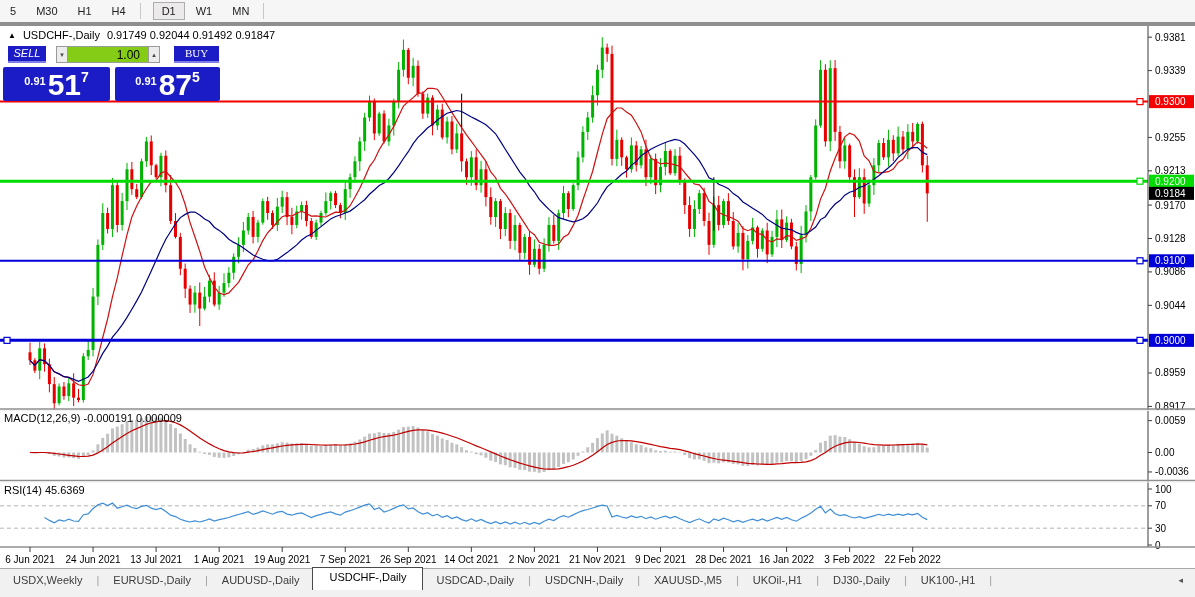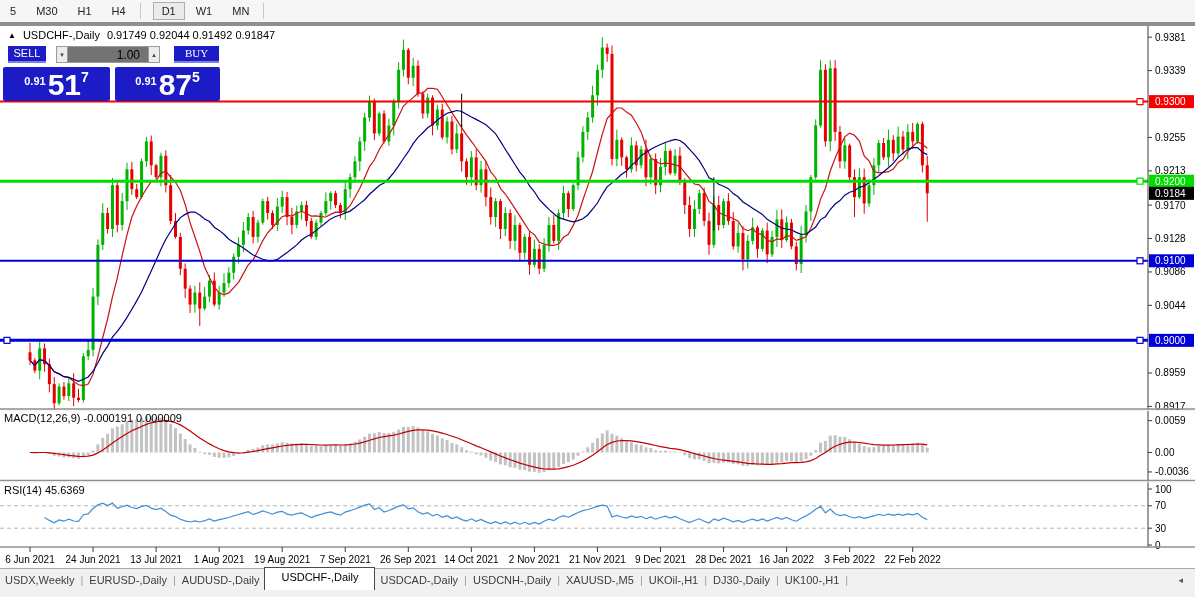--- a/index.html
+++ b/index.html
@@ -17,38 +17,38 @@
   .chartarea{position:absolute;left:0;top:26px;width:1195px;height:542px;background:#fff;}
   .chartarea svg{position:absolute;left:0;top:0;}
   .charttitle{position:absolute;left:8px;top:3px;font-size:11px;color:#000;display:flex;align-items:center;gap:7px;z-index:5;}
   .charttitle .tri{font-size:8px;line-height:11px;}
   .charttitle .sym{font-weight:bold;font-weight:normal;}
   
   .tradepanel{position:absolute;left:3px;top:20px;width:222px;z-index:6;}
   .tp-row1{display:flex;align-items:center;height:17px;}
   .tp-btn{background:#1c1cc6;color:#fff;font-size:11px;text-align:center;line-height:15px;height:17px;
           border-bottom:2px solid #7d7de8;box-sizing:border-box;cursor:pointer;}
-  .tp-sell{width:38px;margin-left:5px;}
+  .tp-sell{width:38px;margin-left:5px;font-style:italic;}
   .tp-buy{width:45px;margin-left:14px;font-family:Liberation Serif, serif;}
   .tp-dd,.tp-up{width:12px;height:17px;background:#ececec;border:1px solid #9a9a9a;box-sizing:border-box;
                 font-size:7px;color:#444;text-align:center;line-height:15px;cursor:pointer;}
   .tp-dd{margin-left:10px;}
-  .tp-vol{width:80px;height:17px;border:1px solid #9a9a9a;border-left:none;border-right:none;background:#737373;
+  .tp-vol{width:80px;height:17px;border:1px solid #9a9a9a;border-left:none;border-right:none;background:#84cc16;
           box-sizing:border-box;font-size:12px;text-align:right;padding:0 8px 0 0;font-family:"Liberation Sans",sans-serif;}
   .tp-row2{display:flex;margin-top:4px;}
   .tp-price{width:107px;height:34px;background:#1c1cc6;color:#fff;border-radius:2px;display:flex;
             align-items:flex-end;justify-content:center;cursor:pointer;}
   .tp-price+.tp-price{margin-left:5px;width:105px;}
   .tp-price .pfx{font-size:11px;font-weight:bold;margin:0 2px 14px 0;}
   .tp-price .big{font-size:30px;font-weight:bold;line-height:32px;}
   .tp-price .sup{font-size:14px;font-weight:bold;align-self:flex-start;margin-top:2px;}
   
   .tabbar{position:absolute;left:0;top:568px;width:1195px;height:22px;background:#f1f1f1;
           border-top:1px solid #a8a8a8;display:flex;align-items:center;font-size:11px;color:#3c3c3c;}
-  .tab{padding:3px 5px;cursor:pointer;white-space:nowrap;}
+  .tab{padding:3px 13px;cursor:pointer;white-space:nowrap;}
   .tab.active{background:#fff;border:1px solid #4a4a4a;border-bottom:1px solid #fff;color:#000;
               padding:3px 16px;margin-top:-2px;height:17px;}
   .tsep{color:#a0a0a0;padding:0 1px;}
   .tscroll{margin-left:auto;margin-right:12px;color:#555;font-size:9px;cursor:pointer;}
   .bottomstrip{position:absolute;left:0;top:590px;width:1195px;height:7px;background:#f1f1f1;}
 </style>
 </head>
 <body>
 
 <div class="stage">

